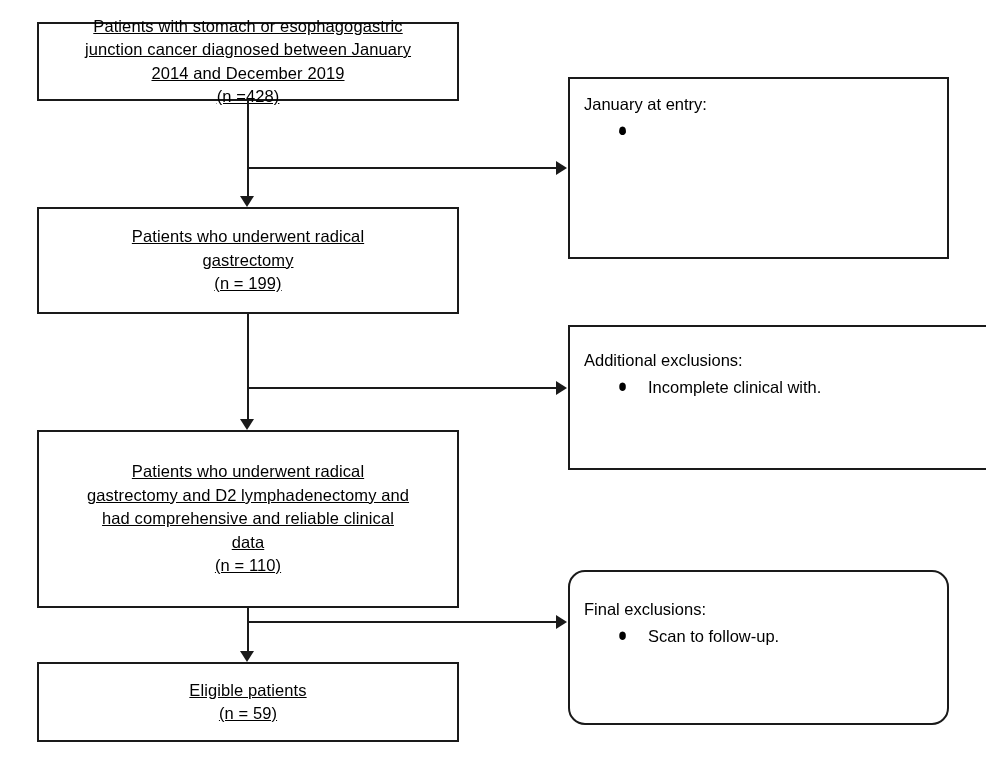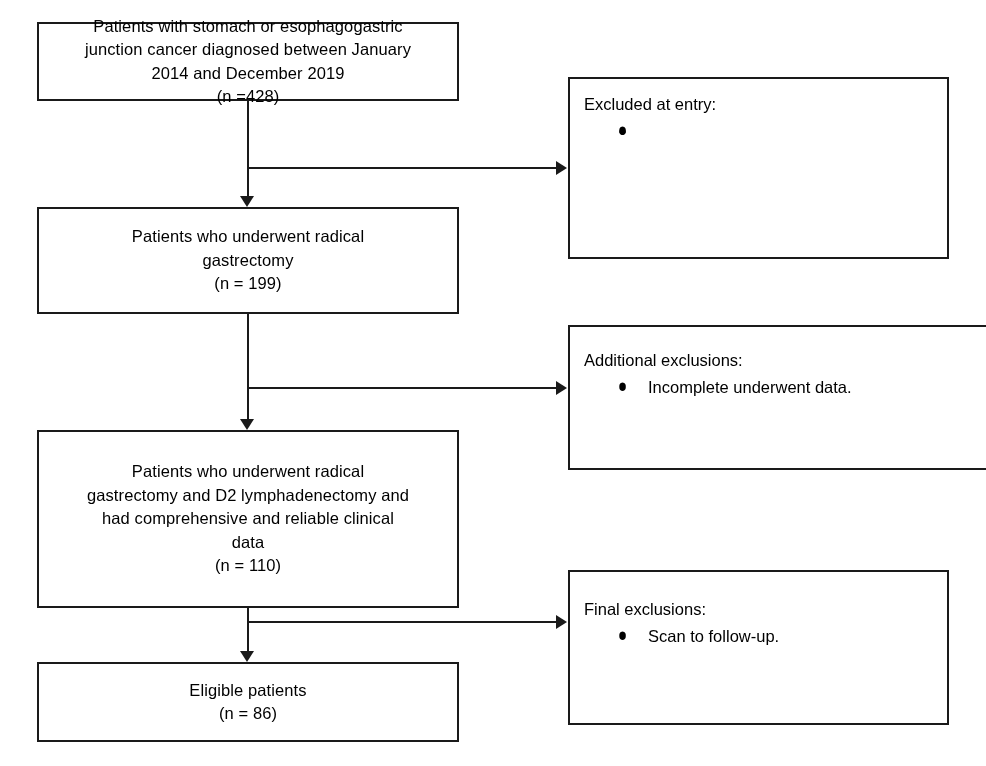--- a/index.html
+++ b/index.html
@@ -37,20 +37,21 @@
     align-items: flex-start;
     justify-content: flex-start;
     text-align: left;
   }
   .node-text {
     font-size: 16.5px;
     line-height: 1.42;
     letter-spacing: 0.1px;
     padding: 0 10px;
     white-space: pre-line;
+    text-decoration: underline;
   }
   .excl-title {
     font-size: 16.5px;
     line-height: 1.42;
     padding: 0 0 2px 14px;
   }
   .excl-list {
     margin: 0;
     padding: 0;
     list-style: none;
@@ -119,41 +120,41 @@
   <div class="node node-center" style="left:37px; top:430px; width:422px; height:178px;">
     <div class="node-text">Patients who underwent radical
 gastrectomy and D2 lymphadenectomy and
 had comprehensive and reliable clinical
 data
 (n = 110)</div>
   </div>
 
   <div class="node node-center" style="left:37px; top:662px; width:422px; height:80px;">
     <div class="node-text">Eligible patients
-(n = 86)</div>
+(n = 59)</div>
   </div>
 
   <div class="node node-left" style="left:568px; top:77px; width:381px; height:182px; padding-top:14px;">
-    <div class="excl-title">Excluded at entry:</div>
+    <div class="excl-title">January at entry:</div>
     <ul class="excl-list">
       <li><span class="bullet">●</span></li>
       <li><span class="bullet">●</span></li>
       <li><span class="bullet">●</span></li>
     </ul>
   </div>
 
   <div class="node node-left" style="left:568px; top:325px; width:457px; height:145px; padding-top:22px;">
     <div class="excl-title">Additional exclusions:</div>
     <ul class="excl-list">
       <li><span class="bullet">●</span></li>
-      <li><span class="bullet">●</span><span>Incomplete underwent data.</span></li>
+      <li><span class="bullet">●</span><span>Incomplete clinical with.</span></li>
     </ul>
   </div>
 
-  <div class="node node-left" style="left:568px; top:570px; width:381px; height:155px; padding-top:26px;">
+  <div class="node node-left" style="left:568px; top:570px; width:381px; height:155px; padding-top:26px;border-radius:17px;">
     <div class="excl-title">Final exclusions:</div>
     <ul class="excl-list">
       <li><span class="bullet">●</span></li>
       <li><span class="bullet">●</span><span>Scan to follow-up.</span></li>
     </ul>
   </div>
 
   <div class="vline" style="left:247px; top:101px; height:95px;"></div>
   <div class="arrow-down" style="left:240px; top:196px;"></div>
 

